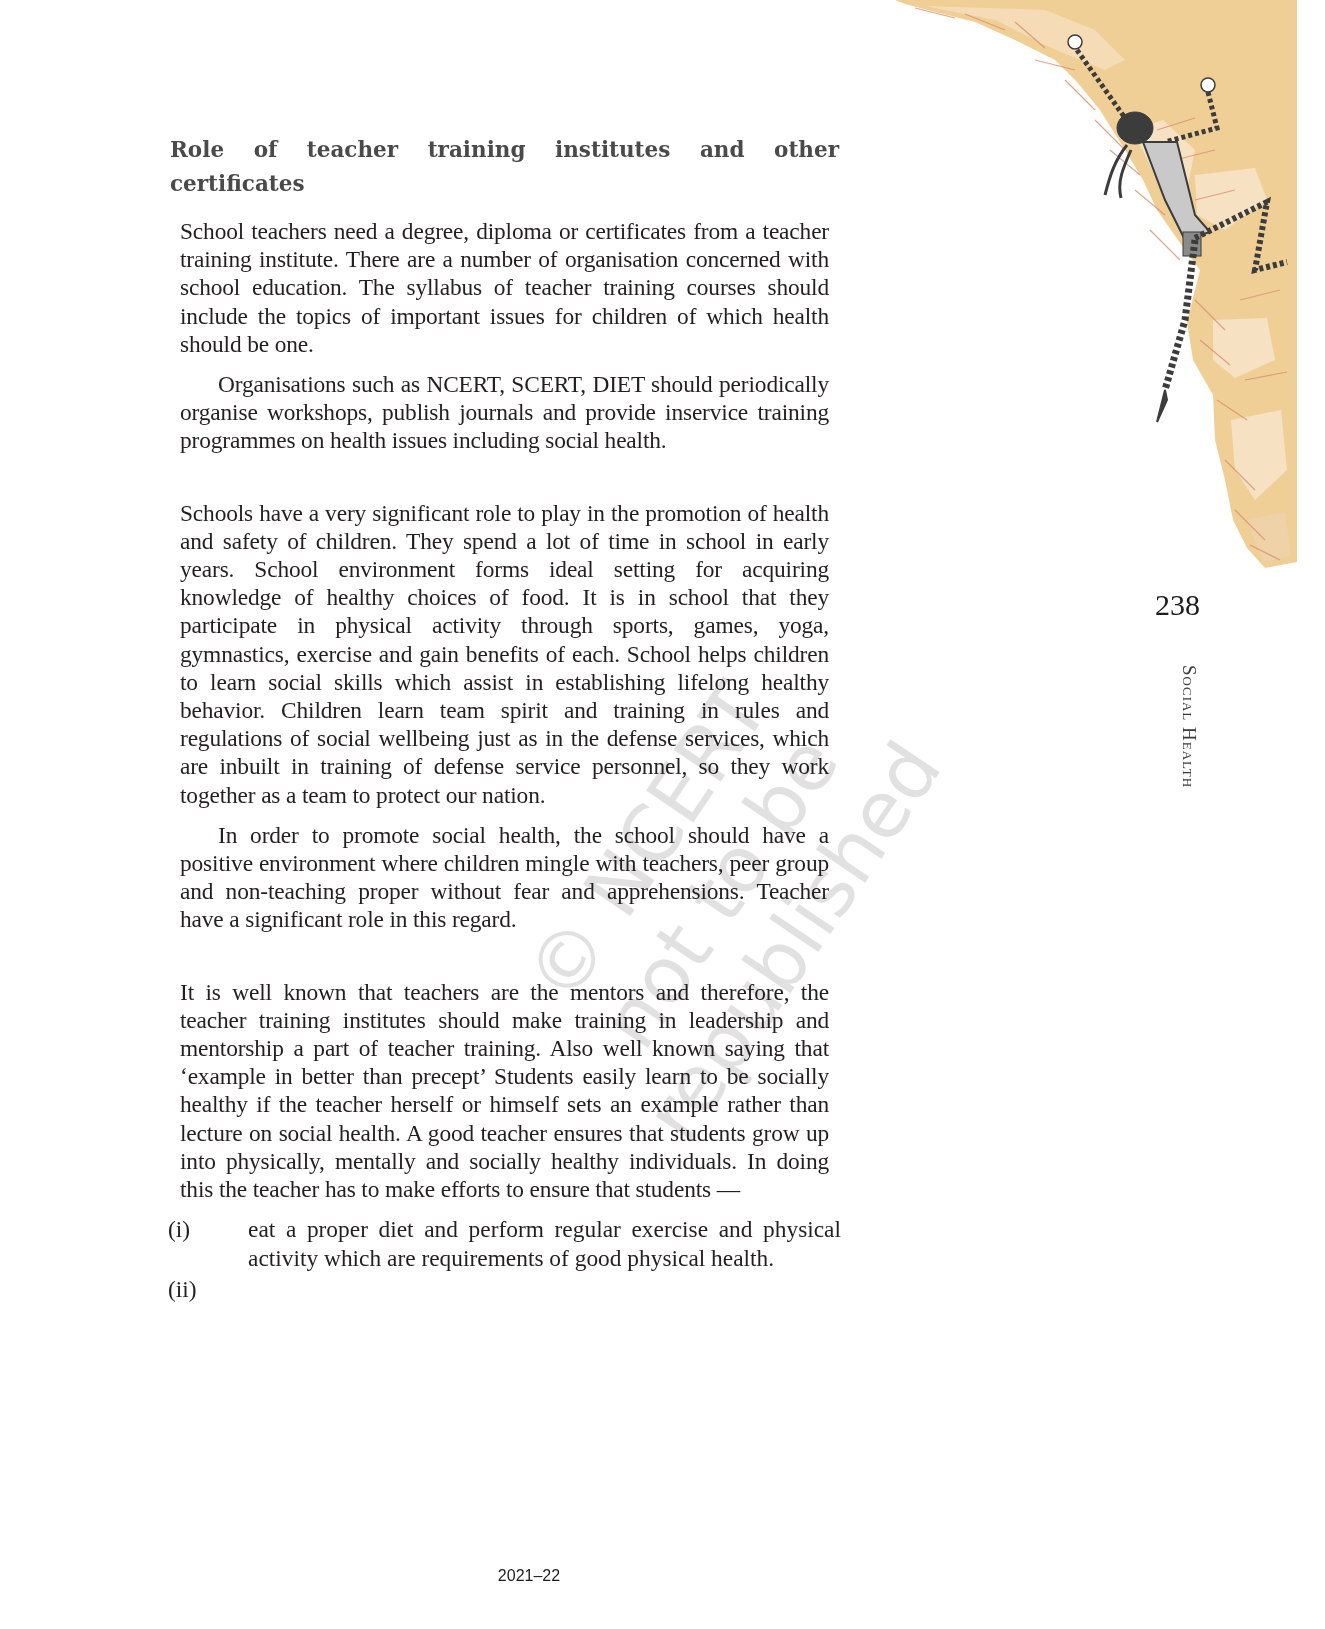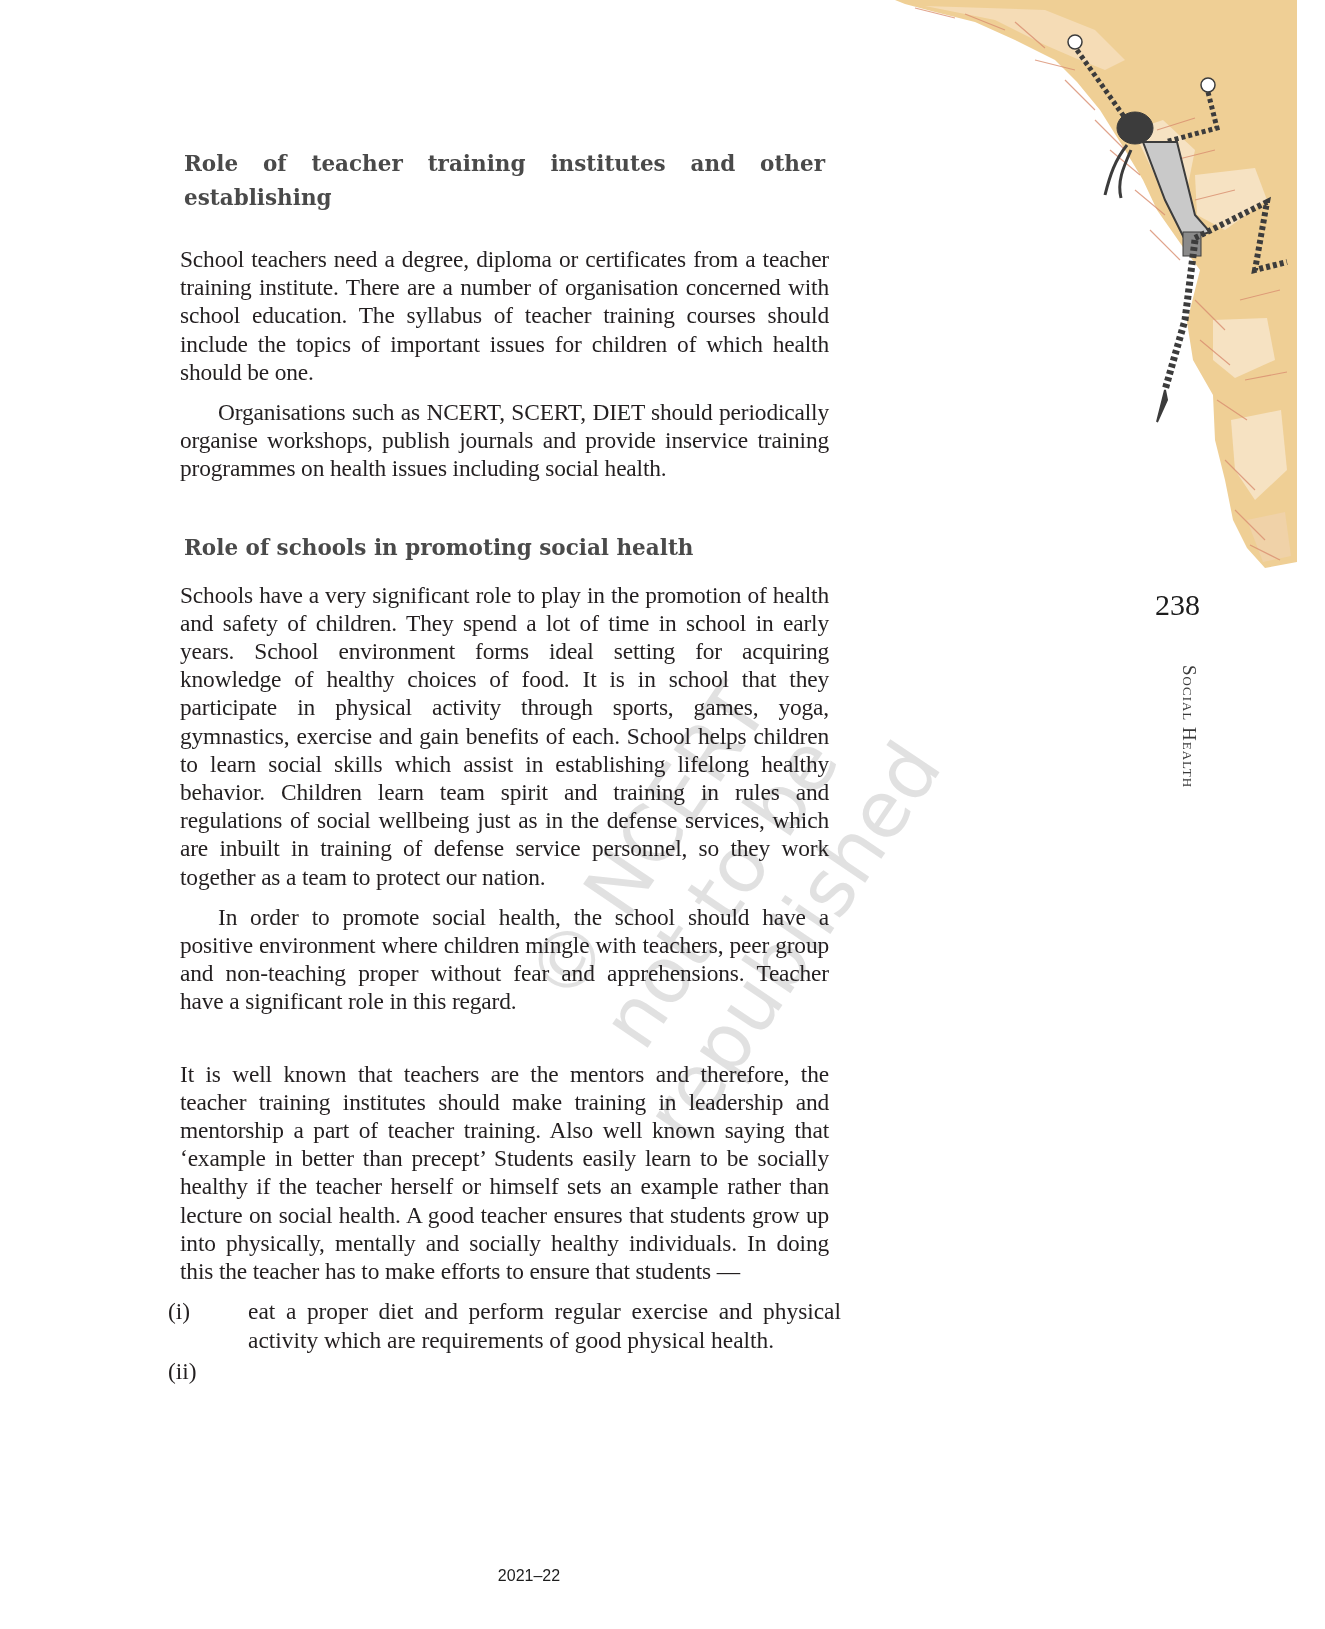--- a/index.html
+++ b/index.html
@@ -6,21 +6,21 @@
     body { width: 1325px; height: 1629px; position: relative; overflow: hidden; }
 
     .column {
       position: absolute; left: 168px; top: 131px; width: 673px;
       font-family: "Liberation Serif", "DejaVu Serif", serif;
       color: #231f20; font-size: 23.4px; line-height: 28.2px;
     }
     .heading {
       font-family: "DejaVu Serif", serif; font-weight: bold;
       color: #4a4a4a; font-size: 21.5px; line-height: 34px;
-      text-align: justify; text-align-last: left; margin: 16px;
+      text-align: justify; text-align-last: left; margin: 2px;
     }
     .heading.first { text-align-last: left; }
     .heading .l1 { display: block; text-align: justify; text-align-last: justify; }
     .para {
       margin: 12px; text-align: justify; text-align-last: left;
       hyphens: none; letter-spacing: -0.15px;
     }
     .indent { text-indent: 38px; font-family: Liberation Serif, serif; }
     .gap-head { height: 20px; }
     .gap-after-head { height: 2px; }
@@ -94,31 +94,30 @@
 <div class="watermark">
   <span class="w1">© NCERT</span>
   <span class="w2">not to be republished</span>
 </div>
 
 <div class="column">
 
   <section>
     <h2 class="heading first">
       <span class="l1">Role of teacher training institutes and other</span>
-      <span>establishing</span>
+      <span>certificates</span>
     </h2>
     <div class="gap-after-head"></div>
     <p class="para">School teachers need a degree, diploma or certificates from a teacher training institute. There are a number of organisation concerned with school education. The syllabus of teacher training courses should include the topics of important issues for children of which health should be one.</p>
     <p class="para indent">Organisations such as NCERT, SCERT, DIET should periodically organise workshops, publish journals and provide inservice training programmes on health issues including social health.</p>
   </section>
 
   <div class="gap-head"></div>
 
   <section>
-    <h2 class="heading">Role of schools in promoting social health</h2>
     <p class="para">Schools have a very significant role to play in the promotion of health and safety of children. They spend a lot of time in school in early years. School environment forms ideal setting for acquiring knowledge of healthy choices of food. It is in school that they participate in physical activity through sports, games, yoga, gymnastics, exercise and gain benefits of each. School helps children to learn social skills which assist in establishing lifelong healthy behavior. Children learn team spirit and training in rules and regulations of social wellbeing just as in the defense services, which are inbuilt in training of defense service personnel, so they work together as a team to protect our nation.</p>
     <p class="para indent">In order to promote social health, the school should have a positive environment where children mingle with teachers, peer group and non-teaching proper without fear and apprehensions. Teacher have a significant role in this regard.</p>
   </section>
 
   <div class="gap-head"></div>
 
   <section>
     <p class="para">It is well known that teachers are the mentors and therefore, the teacher training institutes should make training in leadership and mentorship a part of teacher training. Also well known saying that ‘example in better than precept’ Students easily learn to be socially healthy if the teacher herself or himself sets an example rather than lecture on social health. A good teacher ensures that students grow up into physically, mentally and socially healthy individuals. In doing this the teacher has to make efforts to ensure that students —</p>
     <ul class="list">
       <li>

